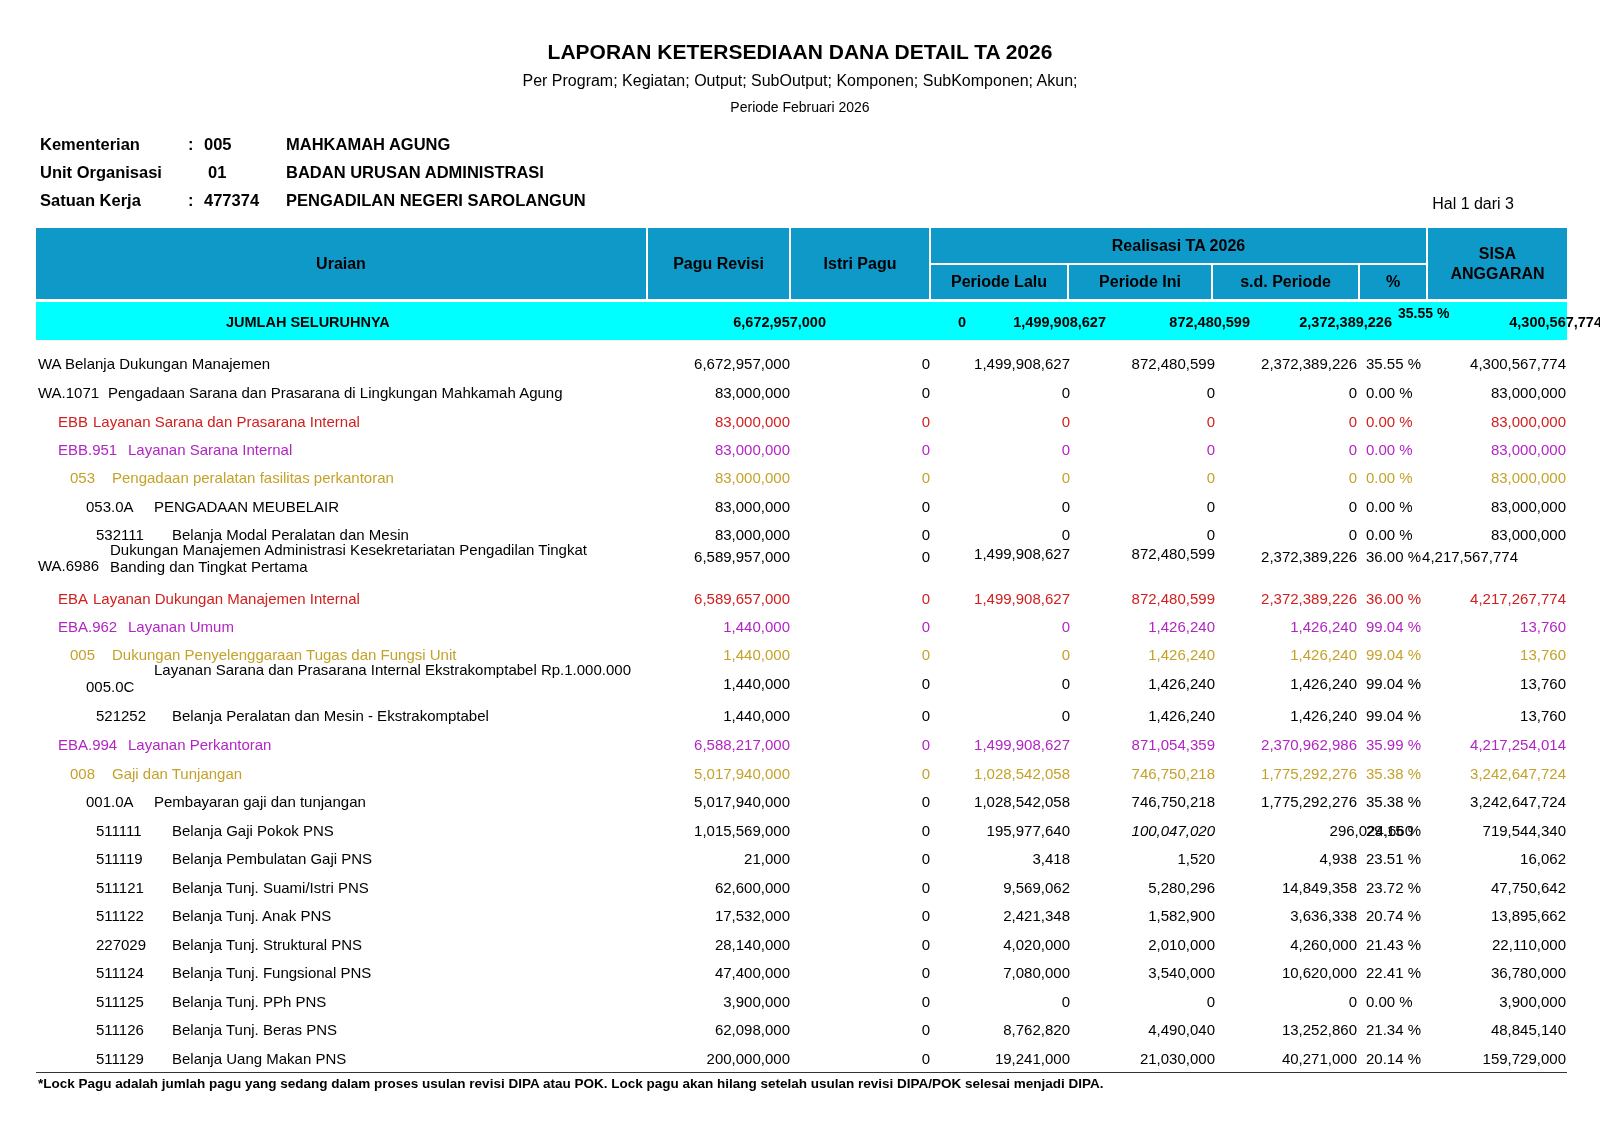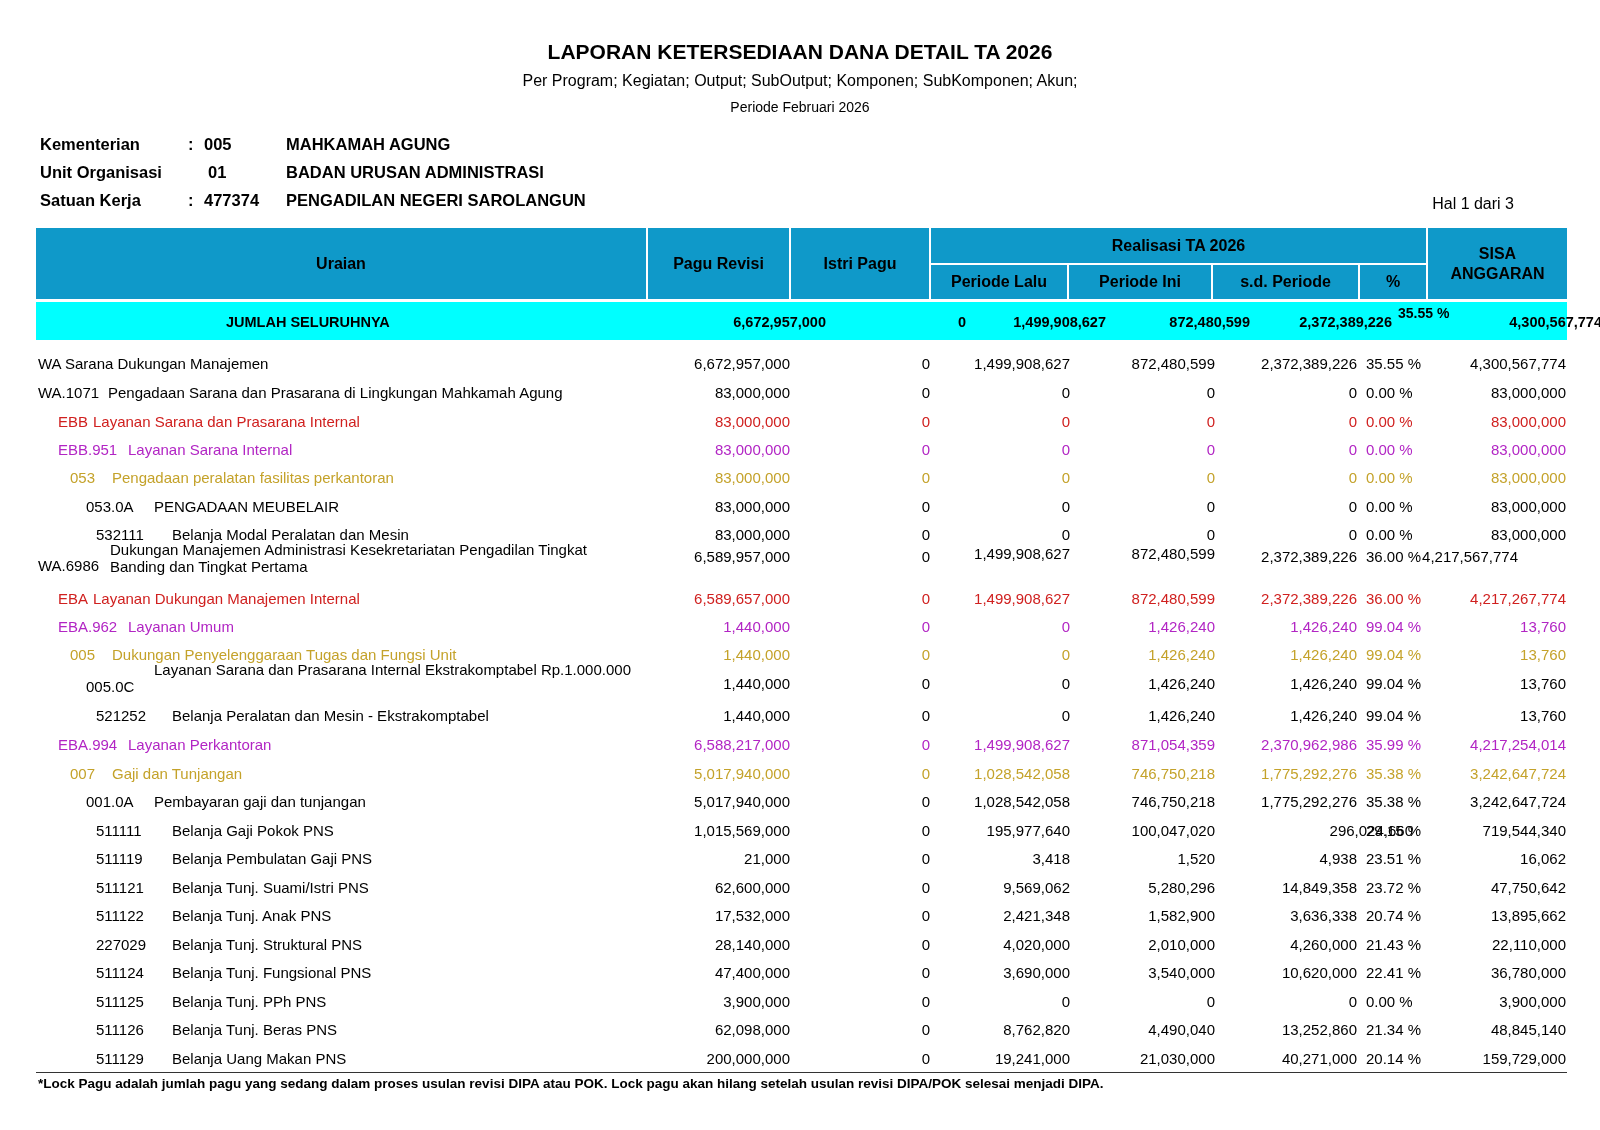--- a/index.html
+++ b/index.html
@@ -75,21 +75,21 @@
   <div class="num" style="left:900px;width:170px;">1,499,908,627</div>
   <div class="num" style="left:1040px;width:174px;">872,480,599</div>
   <div class="num" style="left:1180px;width:176px;">2,372,389,226</div>
   <div style="left:1362px;top:-9px;font-size:14px;">35.55 %</div>
   <div class="num" style="left:1380px;width:186px;">4,300,567,774</div>
 </div>
 
 <div id="rows">
     <div class="row" style="top: 355px; color: rgb(0, 0, 0);">
       <span class="c" style="left:38px">WA</span>
-      <span class="c" style="left:65px">Sarana Dukungan Manajemen</span>
+      <span class="c" style="left:65px">Belanja Dukungan Manajemen</span>
       <span class="c num" style="left:600px;width:190px">6,672,957,000</span>
       <span class="c num" style="left:800px;width:130px">0</span>
       <span class="c num" style="left:900px;width:170px;">1,499,908,627</span>
       <span class="c num" style="left:1040px;width:175px;">872,480,599</span>
       <span class="c num" style="left:1180px;width:177px">2,372,389,226</span>
       <span class="c" style="left:1366px">35.55 %</span>
       <span class="c num" style="left:1380px;width:186px">4,300,567,774</span>
     </div>
     <div class="row" style="top: 384px; color: rgb(0, 0, 0);">
       <span class="c" style="left:38px">WA.1071</span>
@@ -229,21 +229,21 @@
       <span class="c" style="left:128px">Layanan Perkantoran</span>
       <span class="c num" style="left:600px;width:190px">6,588,217,000</span>
       <span class="c num" style="left:800px;width:130px">0</span>
       <span class="c num" style="left:900px;width:170px;">1,499,908,627</span>
       <span class="c num" style="left:1040px;width:175px;">871,054,359</span>
       <span class="c num" style="left:1180px;width:177px">2,370,962,986</span>
       <span class="c" style="left:1366px">35.99 %</span>
       <span class="c num" style="left:1380px;width:186px">4,217,254,014</span>
     </div>
     <div class="row" style="top: 765px; color: rgb(196, 162, 42);">
-      <span class="c" style="left:70px">007</span>
+      <span class="c" style="left:70px">008</span>
       <span class="c" style="left:112px">Gaji dan Tunjangan</span>
       <span class="c num" style="left:600px;width:190px">5,017,940,000</span>
       <span class="c num" style="left:800px;width:130px">0</span>
       <span class="c num" style="left:900px;width:170px;">1,028,542,058</span>
       <span class="c num" style="left:1040px;width:175px;">746,750,218</span>
       <span class="c num" style="left:1180px;width:177px">1,775,292,276</span>
       <span class="c" style="left:1366px">35.38 %</span>
       <span class="c num" style="left:1380px;width:186px">3,242,647,724</span>
     </div>
     <div class="row" style="top: 793px; color: rgb(0, 0, 0);">
@@ -256,21 +256,21 @@
       <span class="c num" style="left:1180px;width:177px">1,775,292,276</span>
       <span class="c" style="left:1366px">35.38 %</span>
       <span class="c num" style="left:1380px;width:186px">3,242,647,724</span>
     </div>
     <div class="row" style="top: 822px; color: rgb(0, 0, 0);">
       <span class="c" style="left:96px">511111</span>
       <span class="c" style="left:172px">Belanja Gaji Pokok PNS</span>
       <span class="c num" style="left:600px;width:190px">1,015,569,000</span>
       <span class="c num" style="left:800px;width:130px">0</span>
       <span class="c num" style="left:900px;width:170px;">195,977,640</span>
-      <span class="c num" style="left:1040px;width:175px;">100,047,020</span>
+      <span class="c num" style="left:1040px;width:175px;font-style:italic;">100,047,020</span>
       <span class="c num" style="left:1236px;width:177px">296,024,660</span>
       <span class="c" style="left:1366px">29.15 %</span>
       <span class="c num" style="left:1380px;width:186px">719,544,340</span>
     </div>
     <div class="row" style="top: 850px; color: rgb(0, 0, 0);">
       <span class="c" style="left:96px">511119</span>
       <span class="c" style="left:172px">Belanja Pembulatan Gaji PNS</span>
       <span class="c num" style="left:600px;width:190px">21,000</span>
       <span class="c num" style="left:800px;width:130px">0</span>
       <span class="c num" style="left:900px;width:170px;">3,418</span>
@@ -310,21 +310,21 @@
       <span class="c num" style="left:1040px;width:175px;">2,010,000</span>
       <span class="c num" style="left:1180px;width:177px">4,260,000</span>
       <span class="c" style="left:1366px">21.43 %</span>
       <span class="c num" style="left:1380px;width:186px">22,110,000</span>
     </div>
     <div class="row" style="top: 964px; color: rgb(0, 0, 0);">
       <span class="c" style="left:96px">511124</span>
       <span class="c" style="left:172px">Belanja Tunj. Fungsional PNS</span>
       <span class="c num" style="left:600px;width:190px">47,400,000</span>
       <span class="c num" style="left:800px;width:130px">0</span>
-      <span class="c num" style="left:900px;width:170px;">3,690,000</span>
+      <span class="c num" style="left:900px;width:170px;">7,080,000</span>
       <span class="c num" style="left:1040px;width:175px;">3,540,000</span>
       <span class="c num" style="left:1180px;width:177px">10,620,000</span>
       <span class="c" style="left:1366px">22.41 %</span>
       <span class="c num" style="left:1380px;width:186px">36,780,000</span>
     </div>
     <div class="row" style="top: 993px; color: rgb(0, 0, 0);">
       <span class="c" style="left:96px">511125</span>
       <span class="c" style="left:172px">Belanja Tunj. PPh PNS</span>
       <span class="c num" style="left:600px;width:190px">3,900,000</span>
       <span class="c num" style="left:800px;width:130px">0</span>

